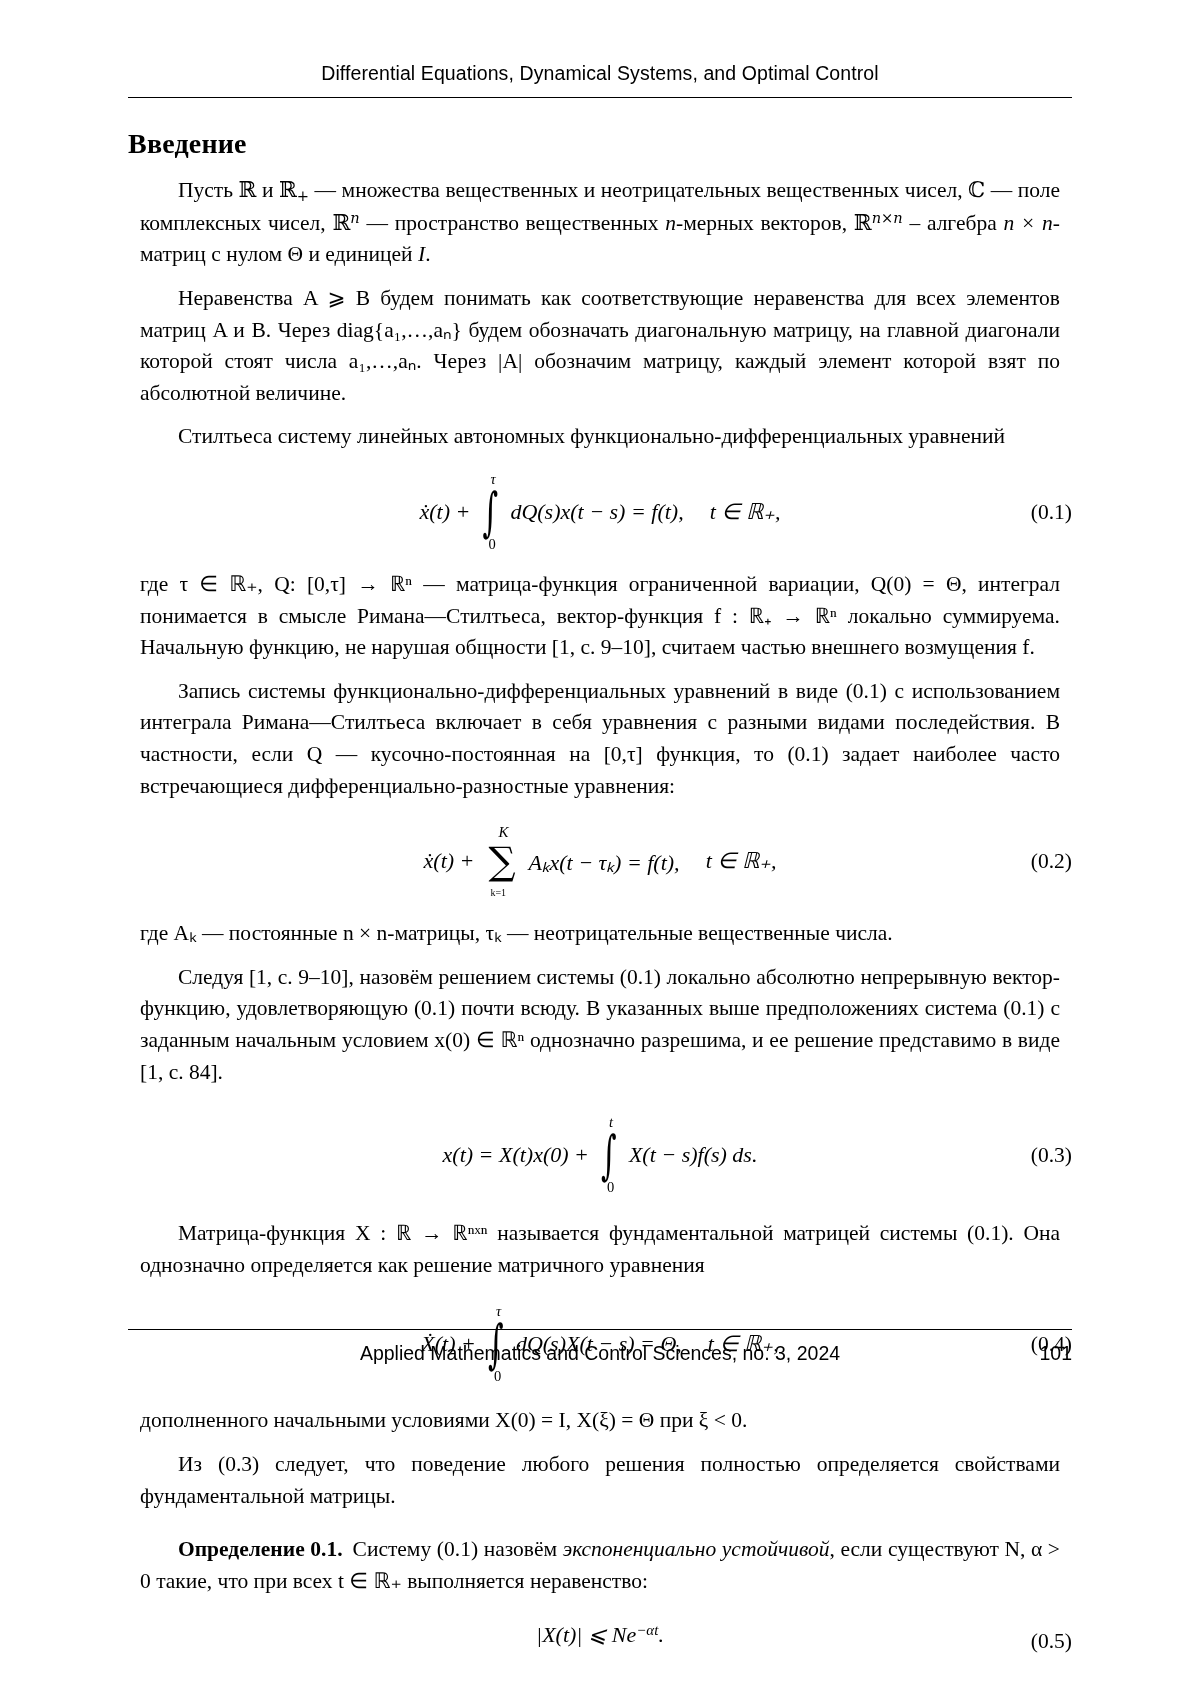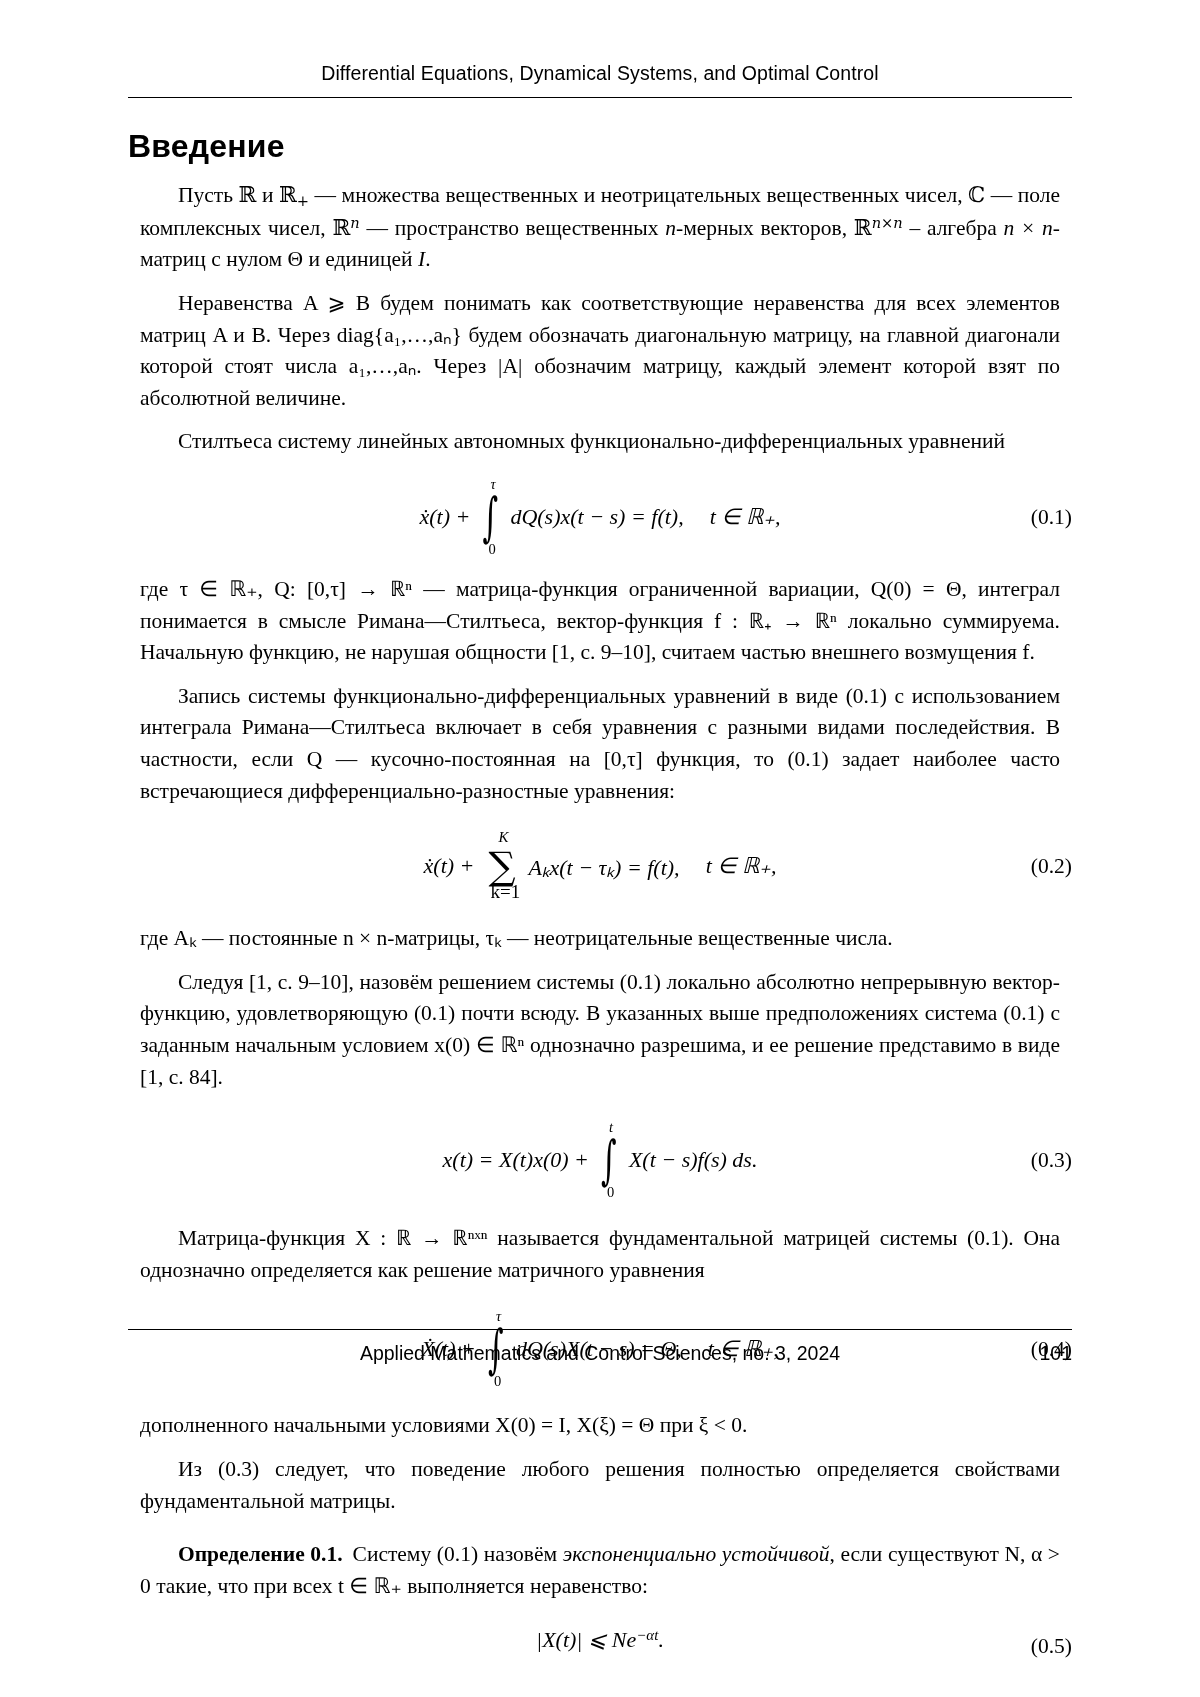--- a/index.html
+++ b/index.html
@@ -31,22 +31,22 @@
   }
   .rule {
     border-top: 1.6px solid #000;
     margin-top: 12px;
   }
   
   .content {
     padding-top: 30px;
   }
   h1.section-title {
-    font-family: Liberation Sans, sans-serif;
-    font-size: 32px;
+    font-family: Liberation Serif, serif;
+    font-size: 28px;
     font-weight: bold;
     margin: 0 0 14px 0;
     letter-spacing: 0.2px;
   }
   p.para {
     font-size: 21.5px;
     line-height: 1.47;
     text-align: justify;
     text-justify: inter-word;
     margin: 12px;
@@ -131,21 +131,21 @@
     position: absolute;
     top: 0px;
     left: 14px;
     font-size: 15px;
     font-style: italic;
   }
   .bigsum .lim-bot {
     position: absolute;
     bottom: 0px;
     left: 6px;
-    font-size: 19px;
+    font-size: 10px;
   }
   .mid { display: inline-block; vertical-align: middle; font-style: italic; }
   .sp { display: inline-block; width: 26px; }
   .sp-sm { display: inline-block; width: 10px; }
 
   
   .footer-rule {
     border-top: 1.6px solid #000;
     margin-top: 10px;
   }

